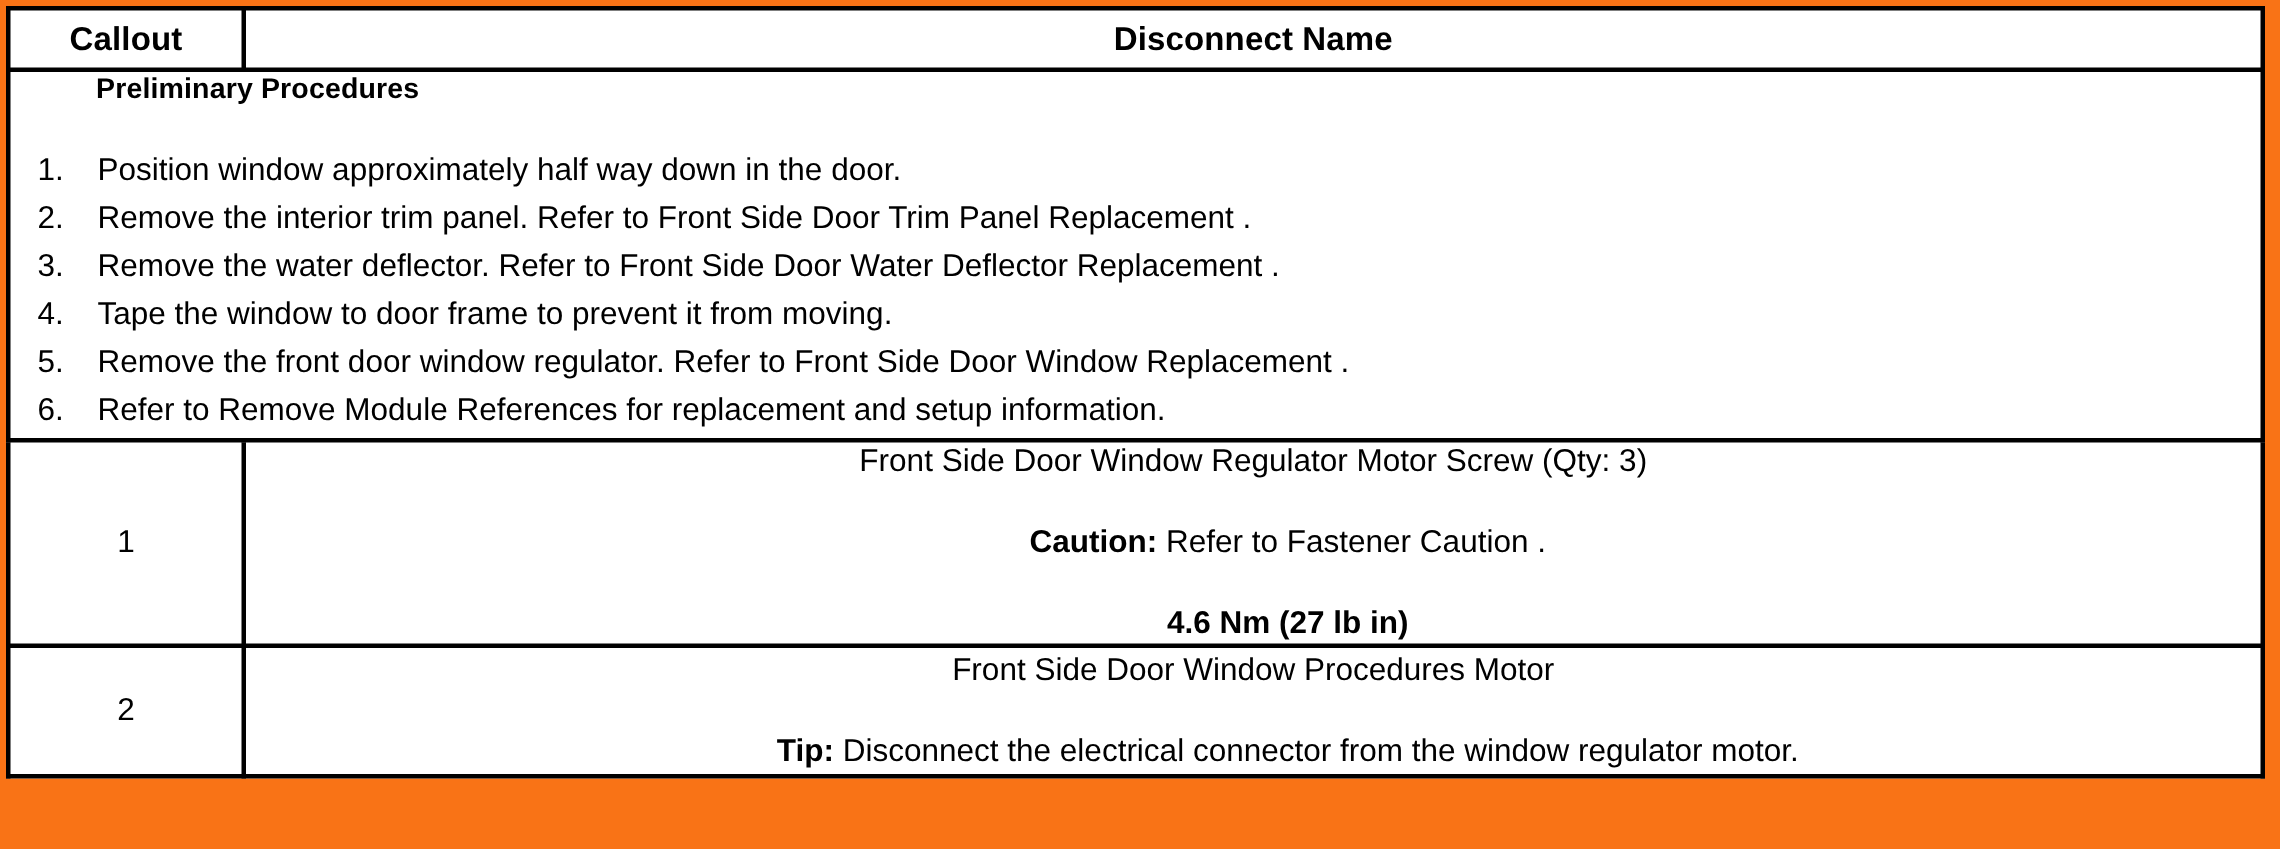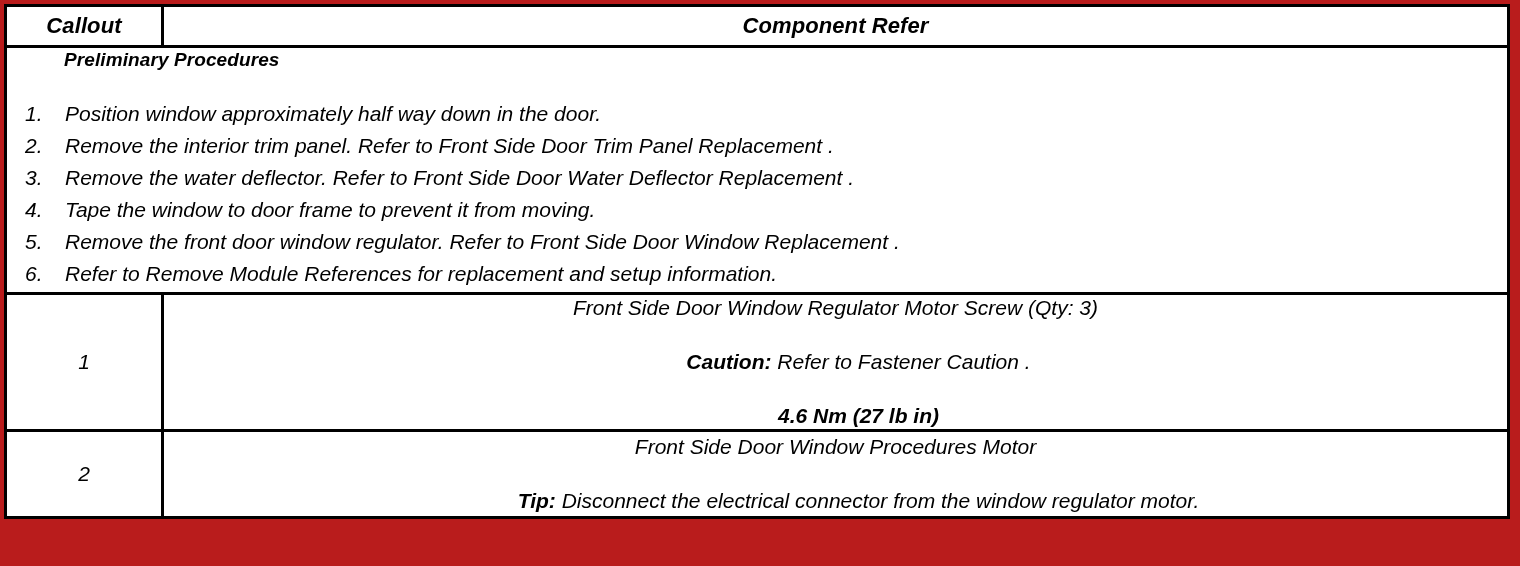--- a/index.html
+++ b/index.html
@@ -12,22 +12,21 @@
     height: 566px;
     font-family: "Liberation Sans", sans-serif;
     color: #000000;
     overflow: hidden;
   }
 
   #page {
     position: relative;
     width: 1520px;
     height: 566px;
-    background: #b91c1c;
-    font-style: italic;
+    background: #f97316;
   }
 
   
   .proc-table {
     position: absolute;
     left: 4px;
     top: 4px;
     width: 1503px;
     border-collapse: collapse;
     table-layout: fixed;
@@ -120,21 +119,21 @@
 
   <table class="proc-table">
     <colgroup>
       <col style="width:157px">
       <col style="width:1346px">
     </colgroup>
     <tbody>
 
       <tr>
         <th class="hdr-callout">Callout</th>
-        <th class="hdr-component">Component Refer</th>
+        <th class="hdr-component">Disconnect Name</th>
       </tr>
 
       <tr>
         <td class="prelim-cell" colspan="2">
           <div class="prelim-title">Preliminary Procedures</div>
           <ol class="prelim-list">
             <li>
               <span class="li-num">1.</span>
               <span class="li-txt">Position window approximately half way down in the door.</span>
             </li>

